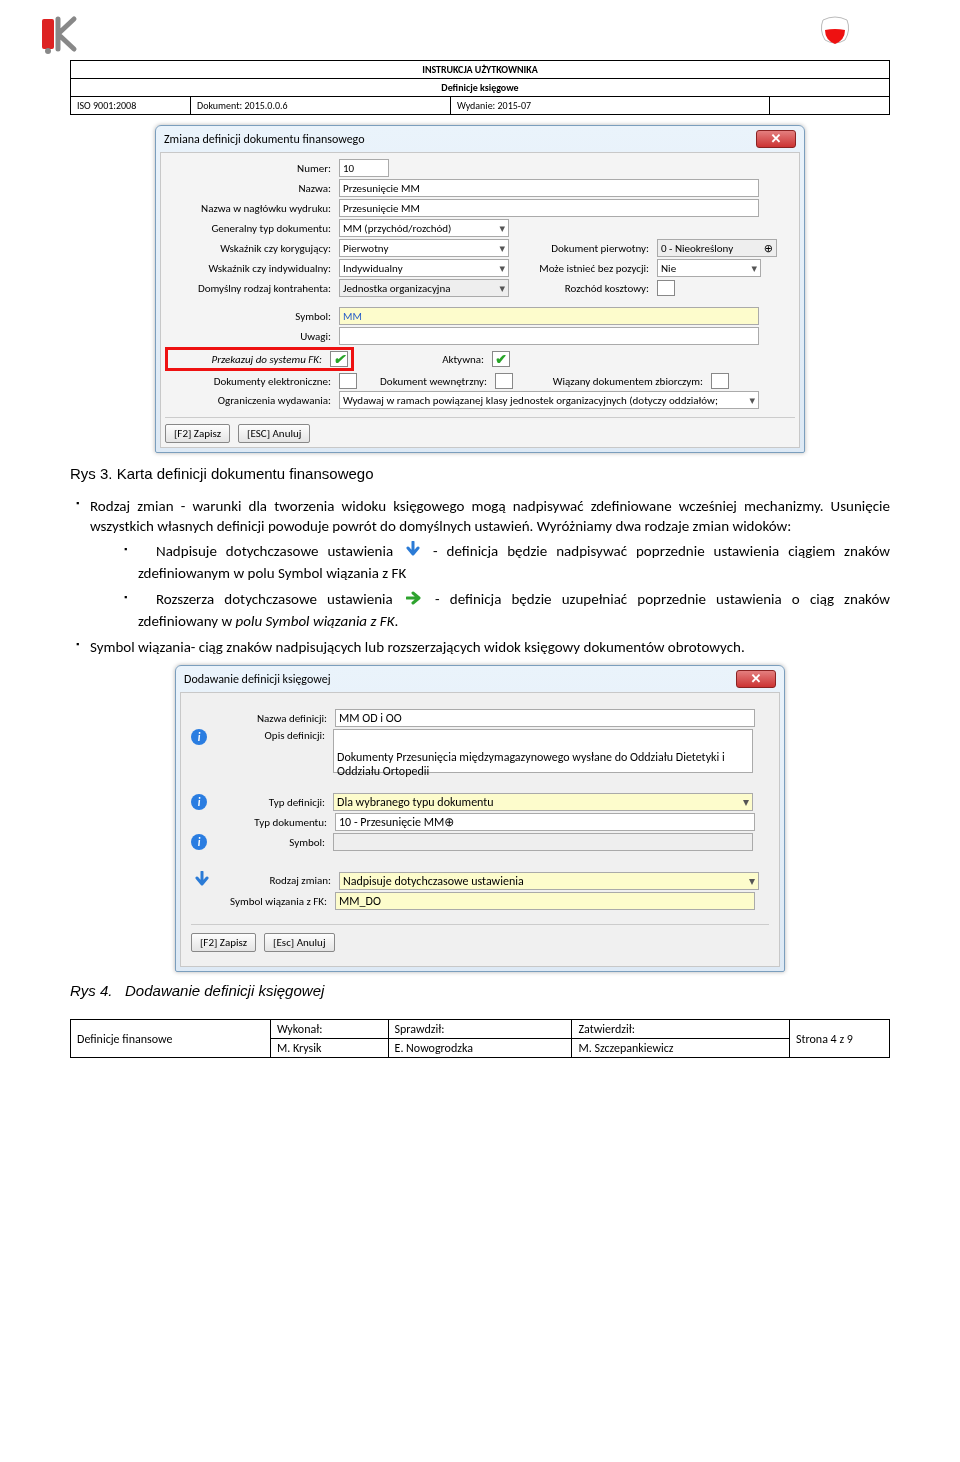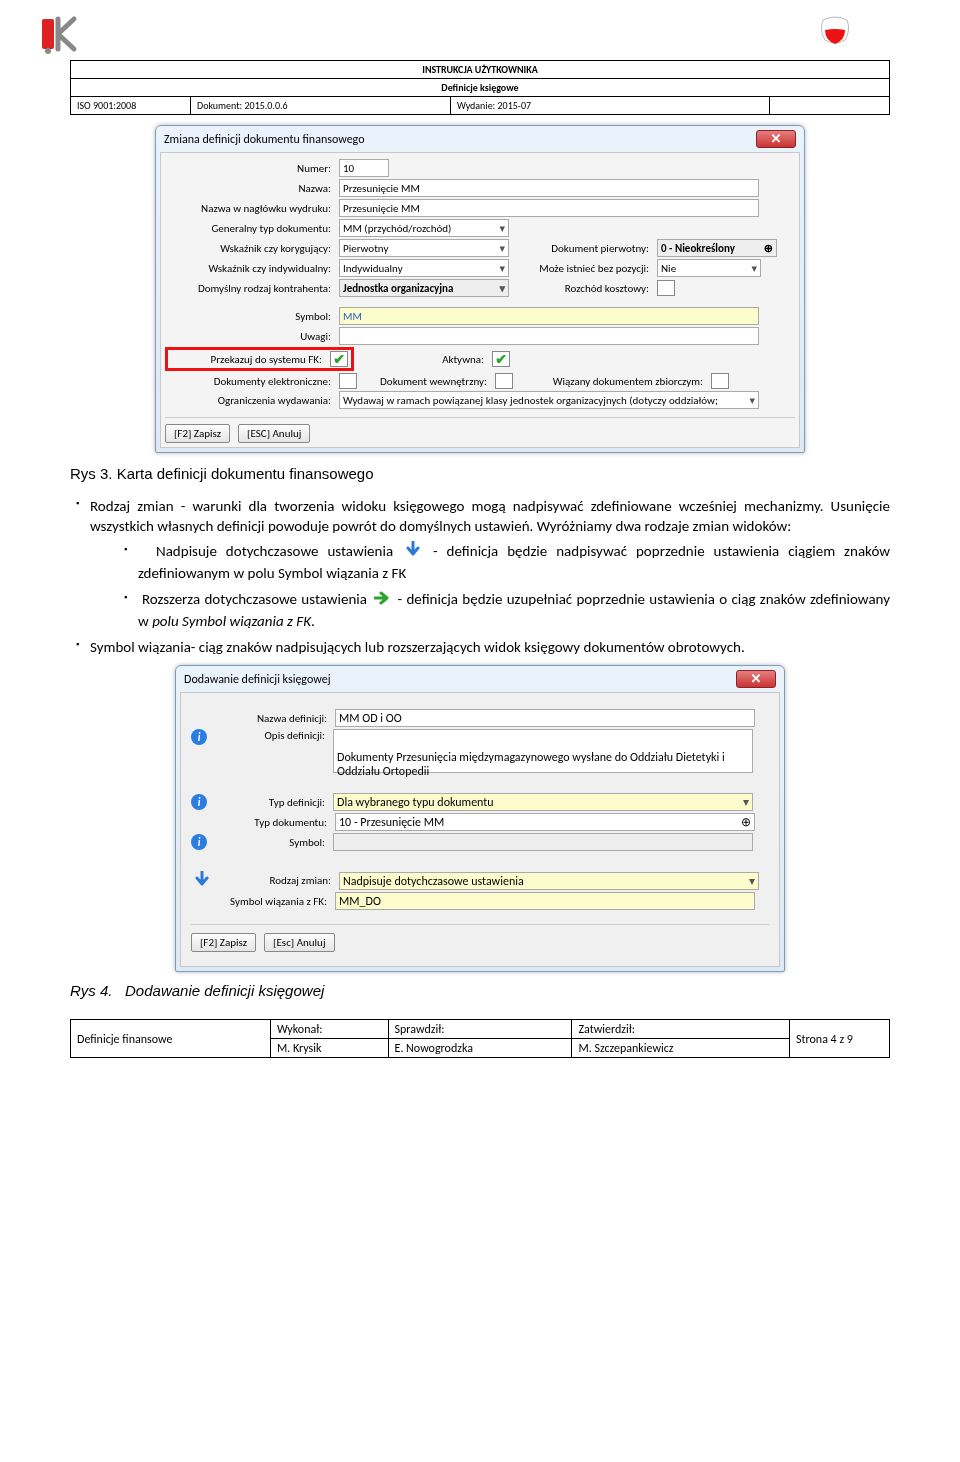--- a/index.html
+++ b/index.html
@@ -23,39 +23,39 @@
   .tab { border: 1px solid #bbb; border-bottom: none; background: #f8f8f8; padding: 2px 6px; font-size: 11px; border-radius: 3px 3px 0 0; }
   .tab.active { background: #fff; }
   .form-row { display: flex; align-items: center; margin: 2px 0; gap: 4px; }
   .lbl { display: inline-block; text-align: right; font-size: 11px; padding-right: 4px; }
   .w1 { width: 170px; }
   .w2 { width: 140px; }
   .inp { border: 1px solid #aaa; background: #fff; font-size: 11px; padding: 1px 3px; height: 18px; display: inline-flex; align-items: center; }
   .chk { width: 18px; height: 16px; border: 1px solid #888; background: #fff; display: inline-flex; align-items: center; justify-content: center; }
   .chk .tick { color: #28a428; font-weight: bold; font-size: 14px; }
   .dd::after { content: "▾"; margin-left: auto; color: #555; }
-  .redbox { border: 3px solid #e11; padding: 1px 3px; display: inline-flex; align-items: center; gap: 4px; }
+  .redbox { border: 3px solid #e11; padding: 1px 3px; display: inline-flex; align-items: center; gap: 4px; font-style: italic; }
   .btn { border: 1px solid #888; background: linear-gradient(#fdfdfd,#e4e4e4); padding: 2px 8px; font-size: 11px; border-radius: 2px; display: inline-block; }
   .caption { font-family: Liberation Sans, sans-serif; font-size: 15px; margin: 6px 0 14px 0; }
   .caption-it { font-style: italic; }
   ul.body-list { list-style: none; padding-left: 6px; margin: 0 0 8px 0; }
   ul.body-list > li { position: relative; padding-left: 14px; margin-bottom: 4px; font-size: 15px; font-family: Calibri, Arial, sans-serif; text-align: justify; line-height: 1.35; }
   ul.body-list > li::before { content: "▪"; position: absolute; left: 0; top: 1px; font-size: 9px; }
   ul.sub { list-style: none; padding-left: 34px; margin-top: 4px; }
   ul.sub > li { position: relative; padding-left: 14px; margin-bottom: 6px; font-size: 15px; line-height: 1.35; }
   ul.sub > li::before { content: "▪"; position: absolute; left: 0; top: 2px; font-size: 9px; }
   .arrow-dn { display:inline-block; vertical-align:middle; margin:0 3px; }
   .arrow-rt { display:inline-block; vertical-align:middle; margin:0 3px; }
   .footer { margin-top: 20px; }
   .footer-table { border-collapse: collapse; width: 100%; font-size: 12px; }
   .footer-table td { border: 1px solid #000; padding: 2px 6px; vertical-align: top; }
   .ii { display:inline-flex; width:16px; height:16px; border-radius:50%; background:#2a7de1; color:#fff; align-items:center; justify-content:center; font-weight:bold; font-size:11px; font-style:italic; }
   .screenshot-box2 { width: 610px; margin: 8px auto 10px auto; }
   .yellow { background:#fdfccc; }
-  .readonly { background:#eee;font-weight:bold; }
+  .readonly { background:#eee; }
 </style>
 </head>
 <body>
 
 <div class="page">
   <div class="logo-ks">
     <svg viewBox="0 0 42 42">
         <rect x="2" y="4" width="12" height="30" rx="2" fill="#d22"></rect>
         <path d="M18 4 L18 34 M18 19 L34 4 M18 19 L34 34" stroke="#888" stroke-width="5" fill="none" stroke-linecap="round"></path>
         <circle cx="8" cy="36" r="3" fill="#888"></circle>
@@ -177,21 +177,21 @@
         <span>Rodzaj zmian - warunki dla tworzenia widoku księgowego mogą nadpisywać zdefiniowane wcześniej mechanizmy. Usunięcie wszystkich własnych definicji powoduje powrót do domyślnych ustawień. Wyróżniamy dwa rodzaje zmian widoków:</span>
         <ul class="sub">
           <li>
             <span style="margin-left:18px;">Nadpisuje dotychczasowe ustawienia</span>
             <span class="arrow-dn"><svg width="16" height="16">
                   <path d="M8 1 L8 11 M3 7 L8 13 L13 7" stroke="#2b7bd6" stroke-width="3" fill="none" stroke-linecap="round" stroke-linejoin="round"></path>
                 </svg></span>
             <span> - definicja będzie nadpisywać poprzednie ustawienia ciągiem znaków zdefiniowanym w polu Symbol wiązania z FK</span>
           </li>
           <li>
-            <span style="margin-left:4px;">Rozszerza dotychczasowe ustawienia</span>
+            <span style="margin-left:18px;">Rozszerza dotychczasowe ustawienia</span>
             <span class="arrow-rt"><svg width="16" height="16">
                   <path d="M1 8 L11 8 M7 3 L13 8 L7 13" stroke="#2ea32e" stroke-width="3" fill="none" stroke-linecap="round" stroke-linejoin="round"></path>
                 </svg></span>
             <span> - definicja będzie uzupełniać poprzednie ustawienia o ciąg znaków zdefiniowany w </span><span style="font-style:italic">polu Symbol wiązania z FK</span>.
           </li>
         </ul>
       </li>
       <li>Symbol wiązania- ciąg znaków nadpisujących lub rozszerzających widok księgowy dokumentów obrotowych.</li>
     </ul>
 
@@ -211,21 +211,21 @@
             <span class="inp" style="width:420px;height:44px;font-size:12px;white-space:normal;align-items:flex-start;padding-top:20px;">Dokumenty Przesunięcia międzymagazynowego wysłane do Oddziału Dietetyki i Oddziału Ortopedii</span>
           </div>
         <div style="height:16px"></div>
         <div class="form-row">
             <span class="ii">i</span>
             <span class="lbl" style="width:118px">Typ definicji:</span>
             <span class="inp dd yellow" style="width:420px;font-size:12px">Dla wybranego typu dokumentu</span>
           </div>
         <div class="form-row">
             <span class="lbl" style="width:140px">Typ dokumentu:</span>
-            <span class="inp" style="width:420px;font-size:12px;justify-content:space-between">
+            <span class="inp" style="width:420px;font-size:12px;justify-content:flex-start">
               <span>10 - Przesunięcie MM</span>
               <span>⊕</span>
             </span>
           </div>
         <div class="form-row">
             <span class="ii">i</span>
             <span class="lbl" style="width:118px">Symbol:</span>
             <span class="inp readonly" style="width:420px"></span>
           </div>
         <div style="height:16px"></div>

